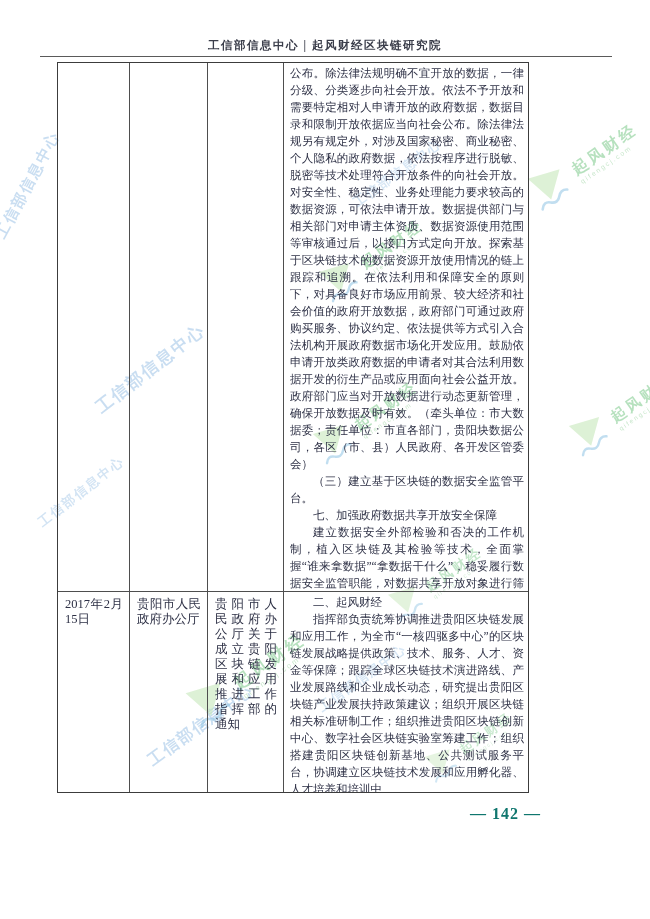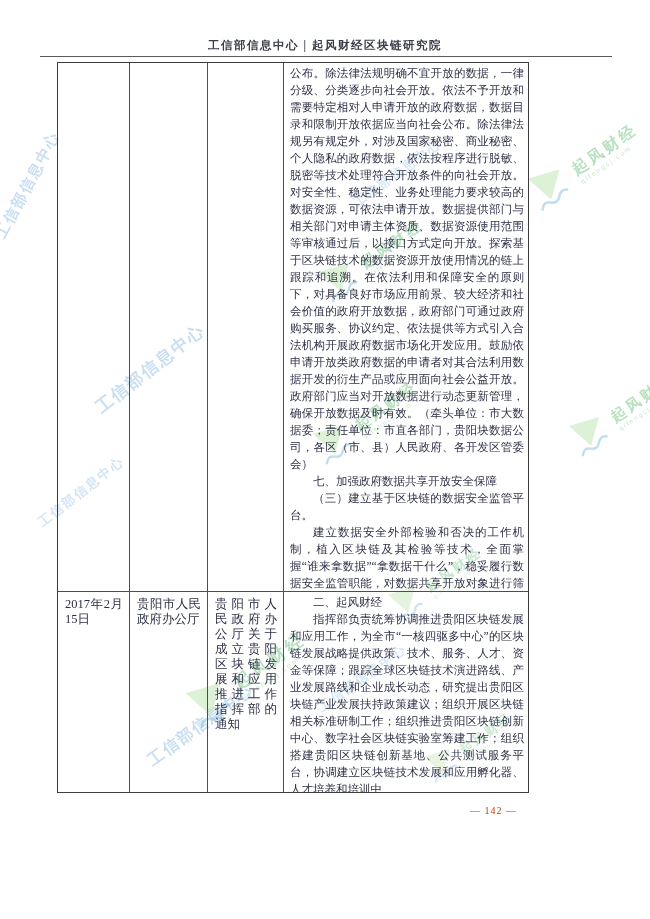--- a/index.html
+++ b/index.html
@@ -57,21 +57,21 @@
   }
   .cell-content {
     padding:2px 4px 0 6px; font-size:11.5px; line-height:17px;
     text-align:justify; text-justify:inter-character;
   }
   .para { text-align:justify; }
   .para.indent { text-indent:2em; }
   
   .page-number {
     position:absolute; left:470px; top:805px;
-    font-size:10px; letter-spacing:1px; color:#c2410c;
+    font-size:16px; letter-spacing:1px; color:#0f766e;font-weight:bold;
   }
 </style>
 </head>
 <body>
 
 <div class="page">
 
   <div class="wm-layer">
     <div class="wm-blue" style="left:0px;top:228px;font-size:15px;transform:rotate(-62deg);">工信部信息中心</div>
     <div class="wm-blue" style="left:98px;top:398px;font-size:17px;transform:rotate(-38deg);">工信部信息中心</div>
@@ -171,22 +171,22 @@
   </div>
   <div class="header-rule"></div>
 
   <div class="doc-table">
 
     <div class="cell row1 cell-meta"></div>
     <div class="cell row1 cell-meta"></div>
     <div class="cell row1 cell-meta"></div>
     <div class="cell row1 last-col cell-content">
       <p class="para">公布。除法律法规明确不宜开放的数据，一律分级、分类逐步向社会开放。依法不予开放和需要特定相对人申请开放的政府数据，数据目录和限制开放依据应当向社会公布。除法律法规另有规定外，对涉及国家秘密、商业秘密、个人隐私的政府数据，依法按程序进行脱敏、脱密等技术处理符合开放条件的向社会开放。对安全性、稳定性、业务处理能力要求较高的数据资源，可依法申请开放。数据提供部门与相关部门对申请主体资质、数据资源使用范围等审核通过后，以接口方式定向开放。探索基于区块链技术的数据资源开放使用情况的链上跟踪和追溯。在依法利用和保障安全的原则下，对具备良好市场应用前景、较大经济和社会价值的政府开放数据，政府部门可通过政府购买服务、协议约定、依法提供等方式引入合法机构开展政府数据市场化开发应用。鼓励依申请开放类政府数据的申请者对其合法利用数据开发的衍生产品或应用面向社会公益开放。政府部门应当对开放数据进行动态更新管理，确保开放数据及时有效。（牵头单位：市大数据委；责任单位：市直各部门，贵阳块数据公司，各区（市、县）人民政府、各开发区管委会）</p>
+      <p class="para indent">（三）建立基于区块链的数据安全监管平台。</p>
       <p class="para indent">七、加强政府数据共享开放安全保障</p>
-      <p class="para indent">（三）建立基于区块链的数据安全监管平台。</p>
       <p class="para indent">建立数据安全外部检验和否决的工作机制，植入区块链及其检验等技术，全面掌握“谁来拿数据”“拿数据干什么”，稳妥履行数据安全监管职能，对数据共享开放对象进行筛选、记录、追踪，推动数据安全监管平台建设。利用区块链技术明确数据资产来源、所有权、使用权和流通路径，通过数据脱敏、多签名私钥、加密技术、安全多方计算技术等技术防止个人隐私和核心数据泄露。加强数据安全风险评估、检查和监督，定期排查安全隐患，建立数据安全审计跟踪机制，提升数据安全监测、预警等能力。（牵头单位：市公安局、市大数据委；责任单位：市直各部门，贵阳块数据公司，各区（市、县）人民政府、各开发区管委会）</p>
     </div>
 
     <div class="cell cell-meta">2017年2月15日</div>
     <div class="cell cell-meta">贵阳市人民政府办公厅</div>
     <div class="cell cell-meta">贵阳市人民政府办公厅关于成立贵阳区块链发展和应用推进工作指挥部的通知</div>
     <div class="cell last-col cell-content">
       <p class="para indent">二、起风财经</p>
       <p class="para indent">指挥部负责统筹协调推进贵阳区块链发展和应用工作，为全市“一核四驱多中心”的区块链发展战略提供政策、技术、服务、人才、资金等保障；跟踪全球区块链技术演进路线、产业发展路线和企业成长动态，研究提出贵阳区块链产业发展扶持政策建议；组织开展区块链相关标准研制工作；组织推进贵阳区块链创新中心、数字社会区块链实验室筹建工作；组织搭建贵阳区块链创新基地、公共测试服务平台，协调建立区块链技术发展和应用孵化器、人才培养和培训中</p>
     </div>

